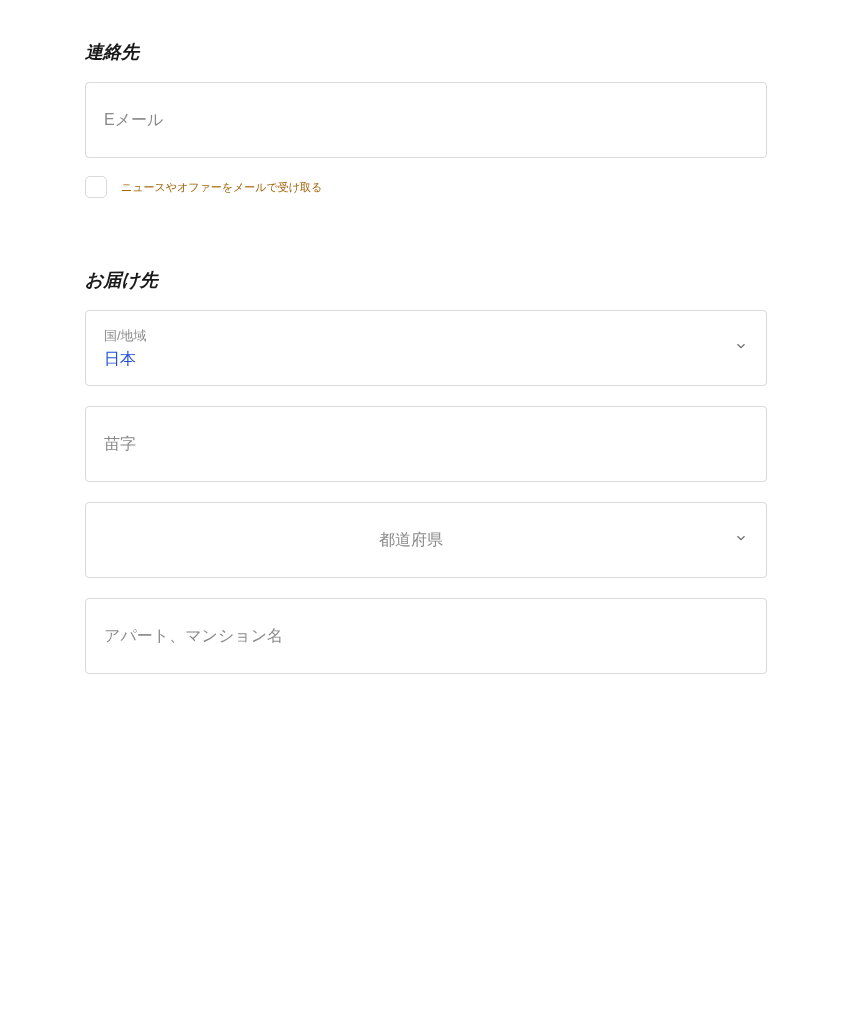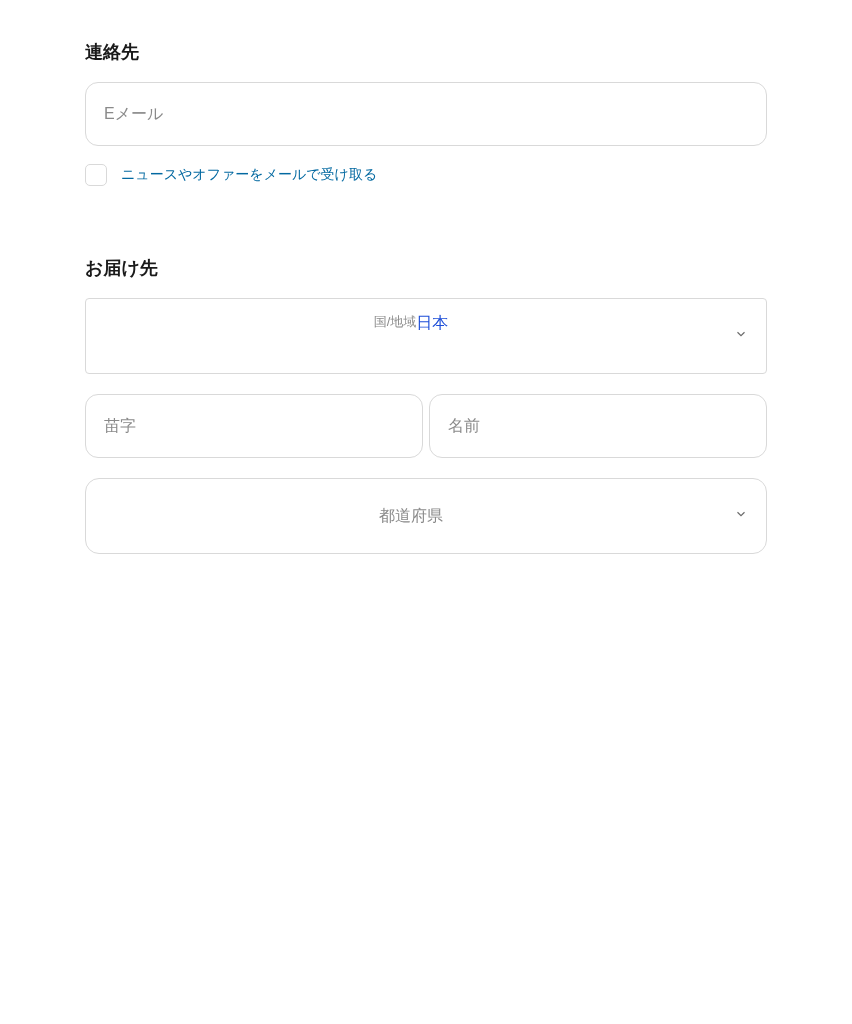--- a/index.html
+++ b/index.html
@@ -11,31 +11,32 @@
       font-family: -apple-system, BlinkMacSystemFont, "Segoe UI", "Hiragino Sans", "Hiragino Kaku Gothic ProN", Meiryo, sans-serif;
       background: #fff;
       padding: 40px 85px;
       width: 852px;
     }
     .section-title {
       font-size: 18px;
       font-weight: 600;
       color: #1a1a1a;
       margin-bottom: 18px;
+      font-style: italic;
     }
     .form-field {
       position: relative;
       width: 100%;
     }
     .form-input {
       width: 100%;
-      height: 64px;
+      height: 76px;
       padding: 0 18px;
       border: 1px solid #d9d9d9;
-      border-radius: 13px;
+      border-radius: 4px;
       font-size: 16px;
       color: #1a1a1a;
       background: #fff;
     }
     .form-input::placeholder {
       color: #8a8a8a;
     }
     .checkbox-row {
       display: flex;
       align-items: center;
@@ -45,40 +46,40 @@
     .checkbox {
       width: 22px;
       height: 22px;
       border: 1px solid #d9d9d9;
       border-radius: 5px;
       background: #fff;
       cursor: pointer;
       flex-shrink: 0;
     }
     .checkbox-label {
-      font-size: 14px;
-      color: #0369a1;
+      font-size: 11px;
+      color: #a16207;
     }
     .section {
       margin-bottom: 40px;
     }
     .section + .section {
       margin-top: 70px;
     }
     .select-field {
       position: relative;
       width: 100%;
       height: 76px;
       border: 1px solid #d9d9d9;
       border-radius: 4px;
       background: #fff;
       cursor: pointer;
       padding: 14px 48px 14px 18px;
       display: flex;
-      flex-direction: row;
+      flex-direction: column;
       justify-content: center;
     }
     .select-label {
       font-size: 13px;
       color: #8a8a8a;
       margin-bottom: 4px;
     }
     .select-value {
       font-size: 16px;
       color: #1d4ed8;
@@ -108,21 +109,20 @@
     .field-row > * {
       flex: 1;
     }
     .field-gap {
       margin-bottom: 20px;
     }
     .select-simple {
       display: flex;
       align-items: center;
       padding: 0 48px 0 18px;
-      border-radius: 14px;
     }
   </style>
 </head>
 <body>
 
 <div class="section">
   <h2 class="section-title">連絡先</h2>
 
   <div class="form-field">
     <input type="email" class="form-input" placeholder="Eメール" style="">
@@ -144,32 +144,32 @@
       <svg viewBox="0 0 24 24">
           <polyline points="6 9 12 15 18 9"></polyline>
         </svg>
     </span>
   </div>
 
   <div class="field-row field-gap">
     <div class="form-field">
       <input type="text" class="form-input" placeholder="苗字" style="">
     </div>
-    <div class="form-field">
-      <input type="text" class="form-input" placeholder="名前" style="">
-    </div>
   </div>
 
 
   <div class="field-row field-gap">
     <div class="select-field select-simple">
       <span class="select-placeholder">都道府県</span>
       <span class="chevron">
         <svg viewBox="0 0 24 24">
             <polyline points="6 9 12 15 18 9"></polyline>
           </svg>
       </span>
     </div>
   </div>
 
 
 
+  <div class="form-field">
+    <input type="text" class="form-input" placeholder="アパート、マンション名" style="">
+  </div>
 </div>
 
 </body></html>

